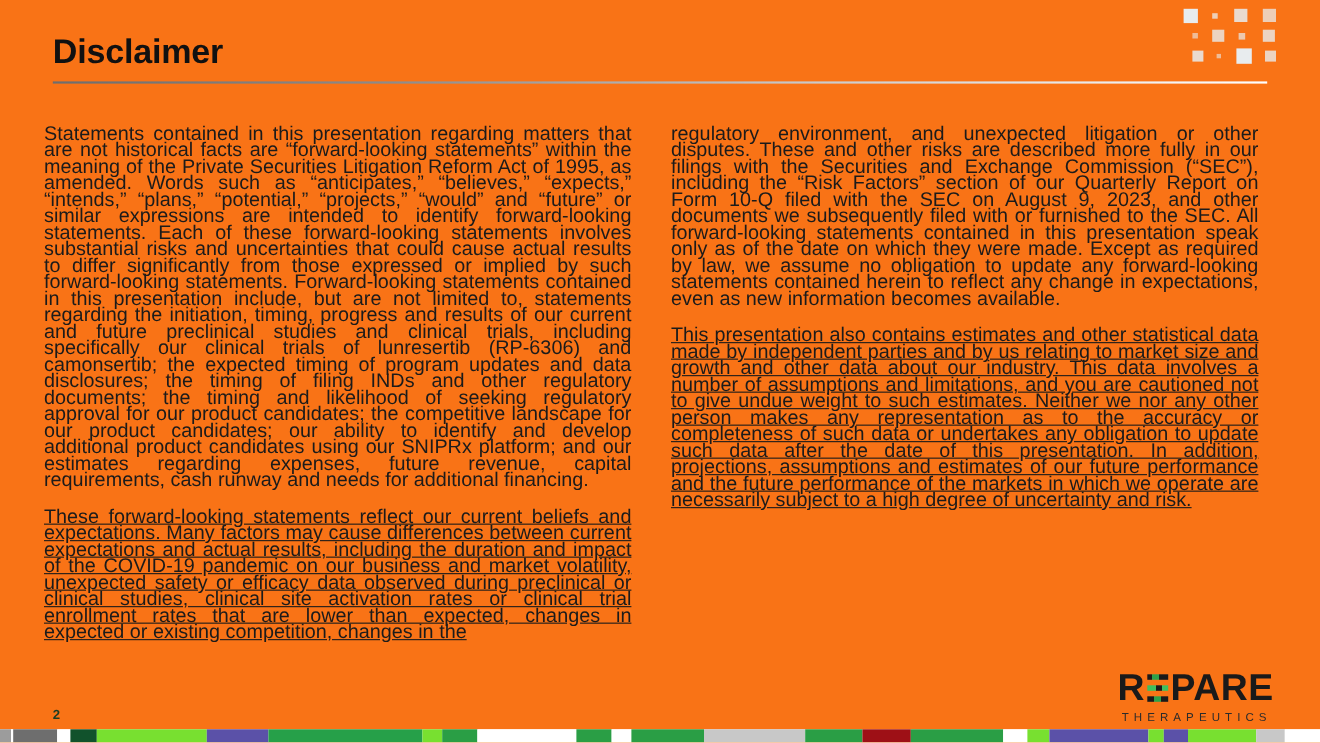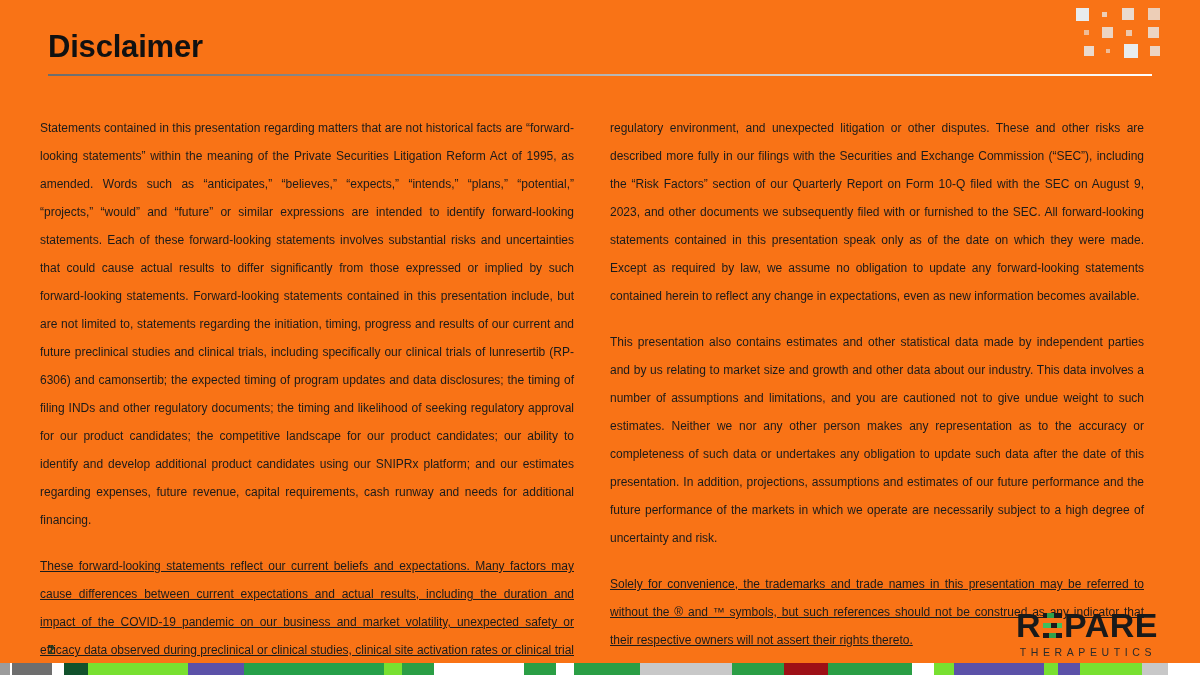--- a/index.html
+++ b/index.html
@@ -59,22 +59,22 @@
     top: 114px;
     width: 1120px;
     display: flex;
     gap: 36px;
   }
   .col {
     width: 534px;
   }
   .col p {
     margin: 0 0 18px 0;
-    font-size: 12px;
-    line-height: 28px;
+    font-size: 18px;
+    line-height: 15px;
     color: #1b1b1b;
     text-align: justify;
     text-justify: inter-word;
     hyphens: none;
   }
   .col p:last-child {
     margin-bottom: 0;
     text-decoration: underline;
   }
 
@@ -172,21 +172,20 @@
   </div>
 
   <div class="columns">
     <div class="col">
       <p>Statements contained in this presentation regarding matters that are not historical facts are “forward-looking statements” within the meaning of the Private Securities Litigation Reform Act of 1995, as amended. Words such as “anticipates,” “believes,” “expects,” “intends,” “plans,” “potential,” “projects,” “would” and “future” or similar expressions are intended to identify forward-looking statements. Each of these forward-looking statements involves substantial risks and uncertainties that could cause actual results to differ significantly from those expressed or implied by such forward-looking statements. Forward-looking statements contained in this presentation include, but are not limited to, statements regarding the initiation, timing, progress and results of our current and future preclinical studies and clinical trials, including specifically our clinical trials of lunresertib (RP-6306) and camonsertib; the expected timing of program updates and data disclosures; the timing of filing INDs and other regulatory documents; the timing and likelihood of seeking regulatory approval for our product candidates; the competitive landscape for our product candidates; our ability to identify and develop additional product candidates using our SNIPRx platform; and our estimates regarding expenses, future revenue, capital requirements, cash runway and needs for additional financing.</p>
       <p>These forward-looking statements reflect our current beliefs and expectations. Many factors may cause differences between current expectations and actual results, including the duration and impact of the COVID-19 pandemic on our business and market volatility, unexpected safety or efficacy data observed during preclinical or clinical studies, clinical site activation rates or clinical trial enrollment rates that are lower than expected, changes in expected or existing competition, changes in the</p>
     </div>
     <div class="col">
       <p>regulatory environment, and unexpected litigation or other disputes. These and other risks are described more fully in our filings with the Securities and Exchange Commission (“SEC”), including the “Risk Factors” section of our Quarterly Report on Form 10-Q filed with the SEC on August 9, 2023, and other documents we subsequently filed with or furnished to the SEC. All forward-looking statements contained in this presentation speak only as of the date on which they were made. Except as required by law, we assume no obligation to update any forward-looking statements contained herein to reflect any change in expectations, even as new information becomes available.</p>
       <p>This presentation also contains estimates and other statistical data made by independent parties and by us relating to market size and growth and other data about our industry. This data involves a number of assumptions and limitations, and you are cautioned not to give undue weight to such estimates. Neither we nor any other person makes any representation as to the accuracy or completeness of such data or undertakes any obligation to update such data after the date of this presentation. In addition, projections, assumptions and estimates of our future performance and the future performance of the markets in which we operate are necessarily subject to a high degree of uncertainty and risk.</p>
-      <p>Solely for convenience, the trademarks and trade names in this presentation may be referred to without the ® and ™ symbols, but such references should not be construed as any indicator that their respective owners will not assert their rights thereto.</p>
     </div>
   </div>
 
   <div class="page-num">2</div>
 
   <div class="logo">
     <div class="logo-word">
       <span>R</span>
       <span class="logo-e">
         <i class="g1"></i>

